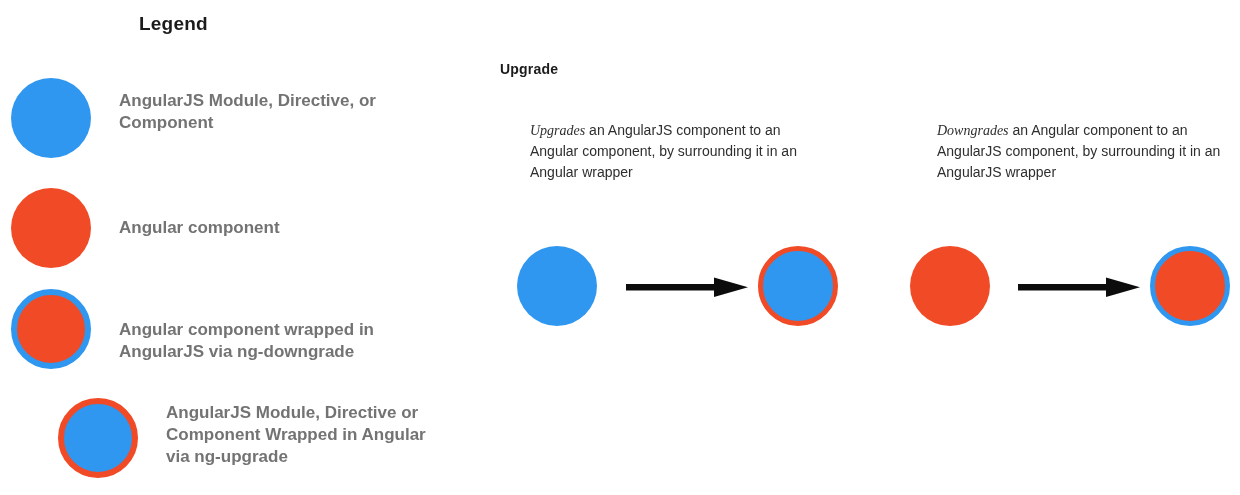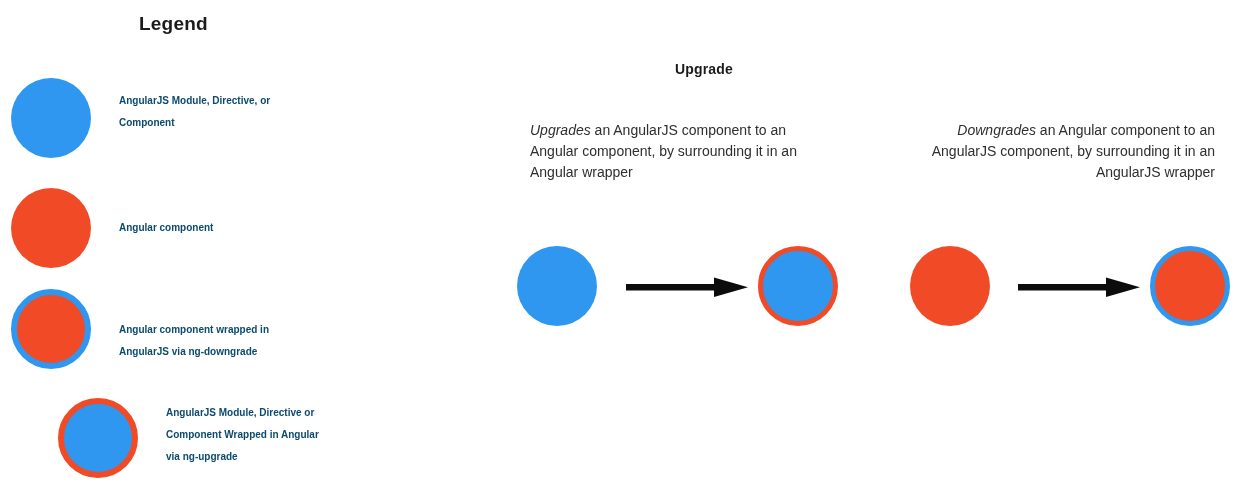--- a/index.html
+++ b/index.html
@@ -53,64 +53,63 @@
     top: 0;
     width: 80px;
     height: 80px;
     border-radius: 50%;
     box-sizing: border-box;
   }
 
   .legend-label {
     position: absolute;
     left: 119px;
-    font-size: 10px;
+    font-size: 17px;
     font-weight: bold;
     line-height: 22px;
-    color: #0c4a6e;
+    color: #737373;
     width: 290px;
     white-space: pre-line;
   }
   .legend-row.r0 .legend-label { top: 12px; }
   .legend-row.r1 .legend-label { top: 29px; }
   .legend-row.r2 .legend-label { top: 22px; margin-top: 8px; }
   .legend-row.r3 .legend-label { top: 4px; }
 
   
   .flow-panel {
     position: absolute;
     top: 0;
     height: 495px;
   }
   .flow-panel.upgrade   { left: 500px; width: 380px; }
   .flow-panel.downgrade { left: 905px; width: 335px; }
 
   .flow-heading {
     position: absolute;
     top: 61px;
-    left: 14px;
+    left: 0;
     width: 100%;
-    text-align: center;
     font-size: 14px;
     font-weight: bold;
     letter-spacing: 0.2px;
     color: #1b1b1b;
   }
 
   .flow-desc {
     position: absolute;
     top: 120px;
     font-size: 14px;
     line-height: 21px;
     color: #2e2e2e;
     font-weight: normal;
   }
   .flow-panel.upgrade   .flow-desc { left: 30px;  width: 300px; }
-  .flow-panel.downgrade .flow-desc { left: 20px;  width: 290px; text-align: right; }
-  .flow-desc em { font-style: italic; }
+  .flow-panel.downgrade .flow-desc { left: 32px;  width: 290px; }
+  .flow-desc em { font-style: italic; font-family: Liberation Serif, serif; }
 
   .flow-diagram {
     position: absolute;
     top: 246px;
     left: 0;
     width: 100%;
     height: 82px;
   }
 
   .node-circle {

